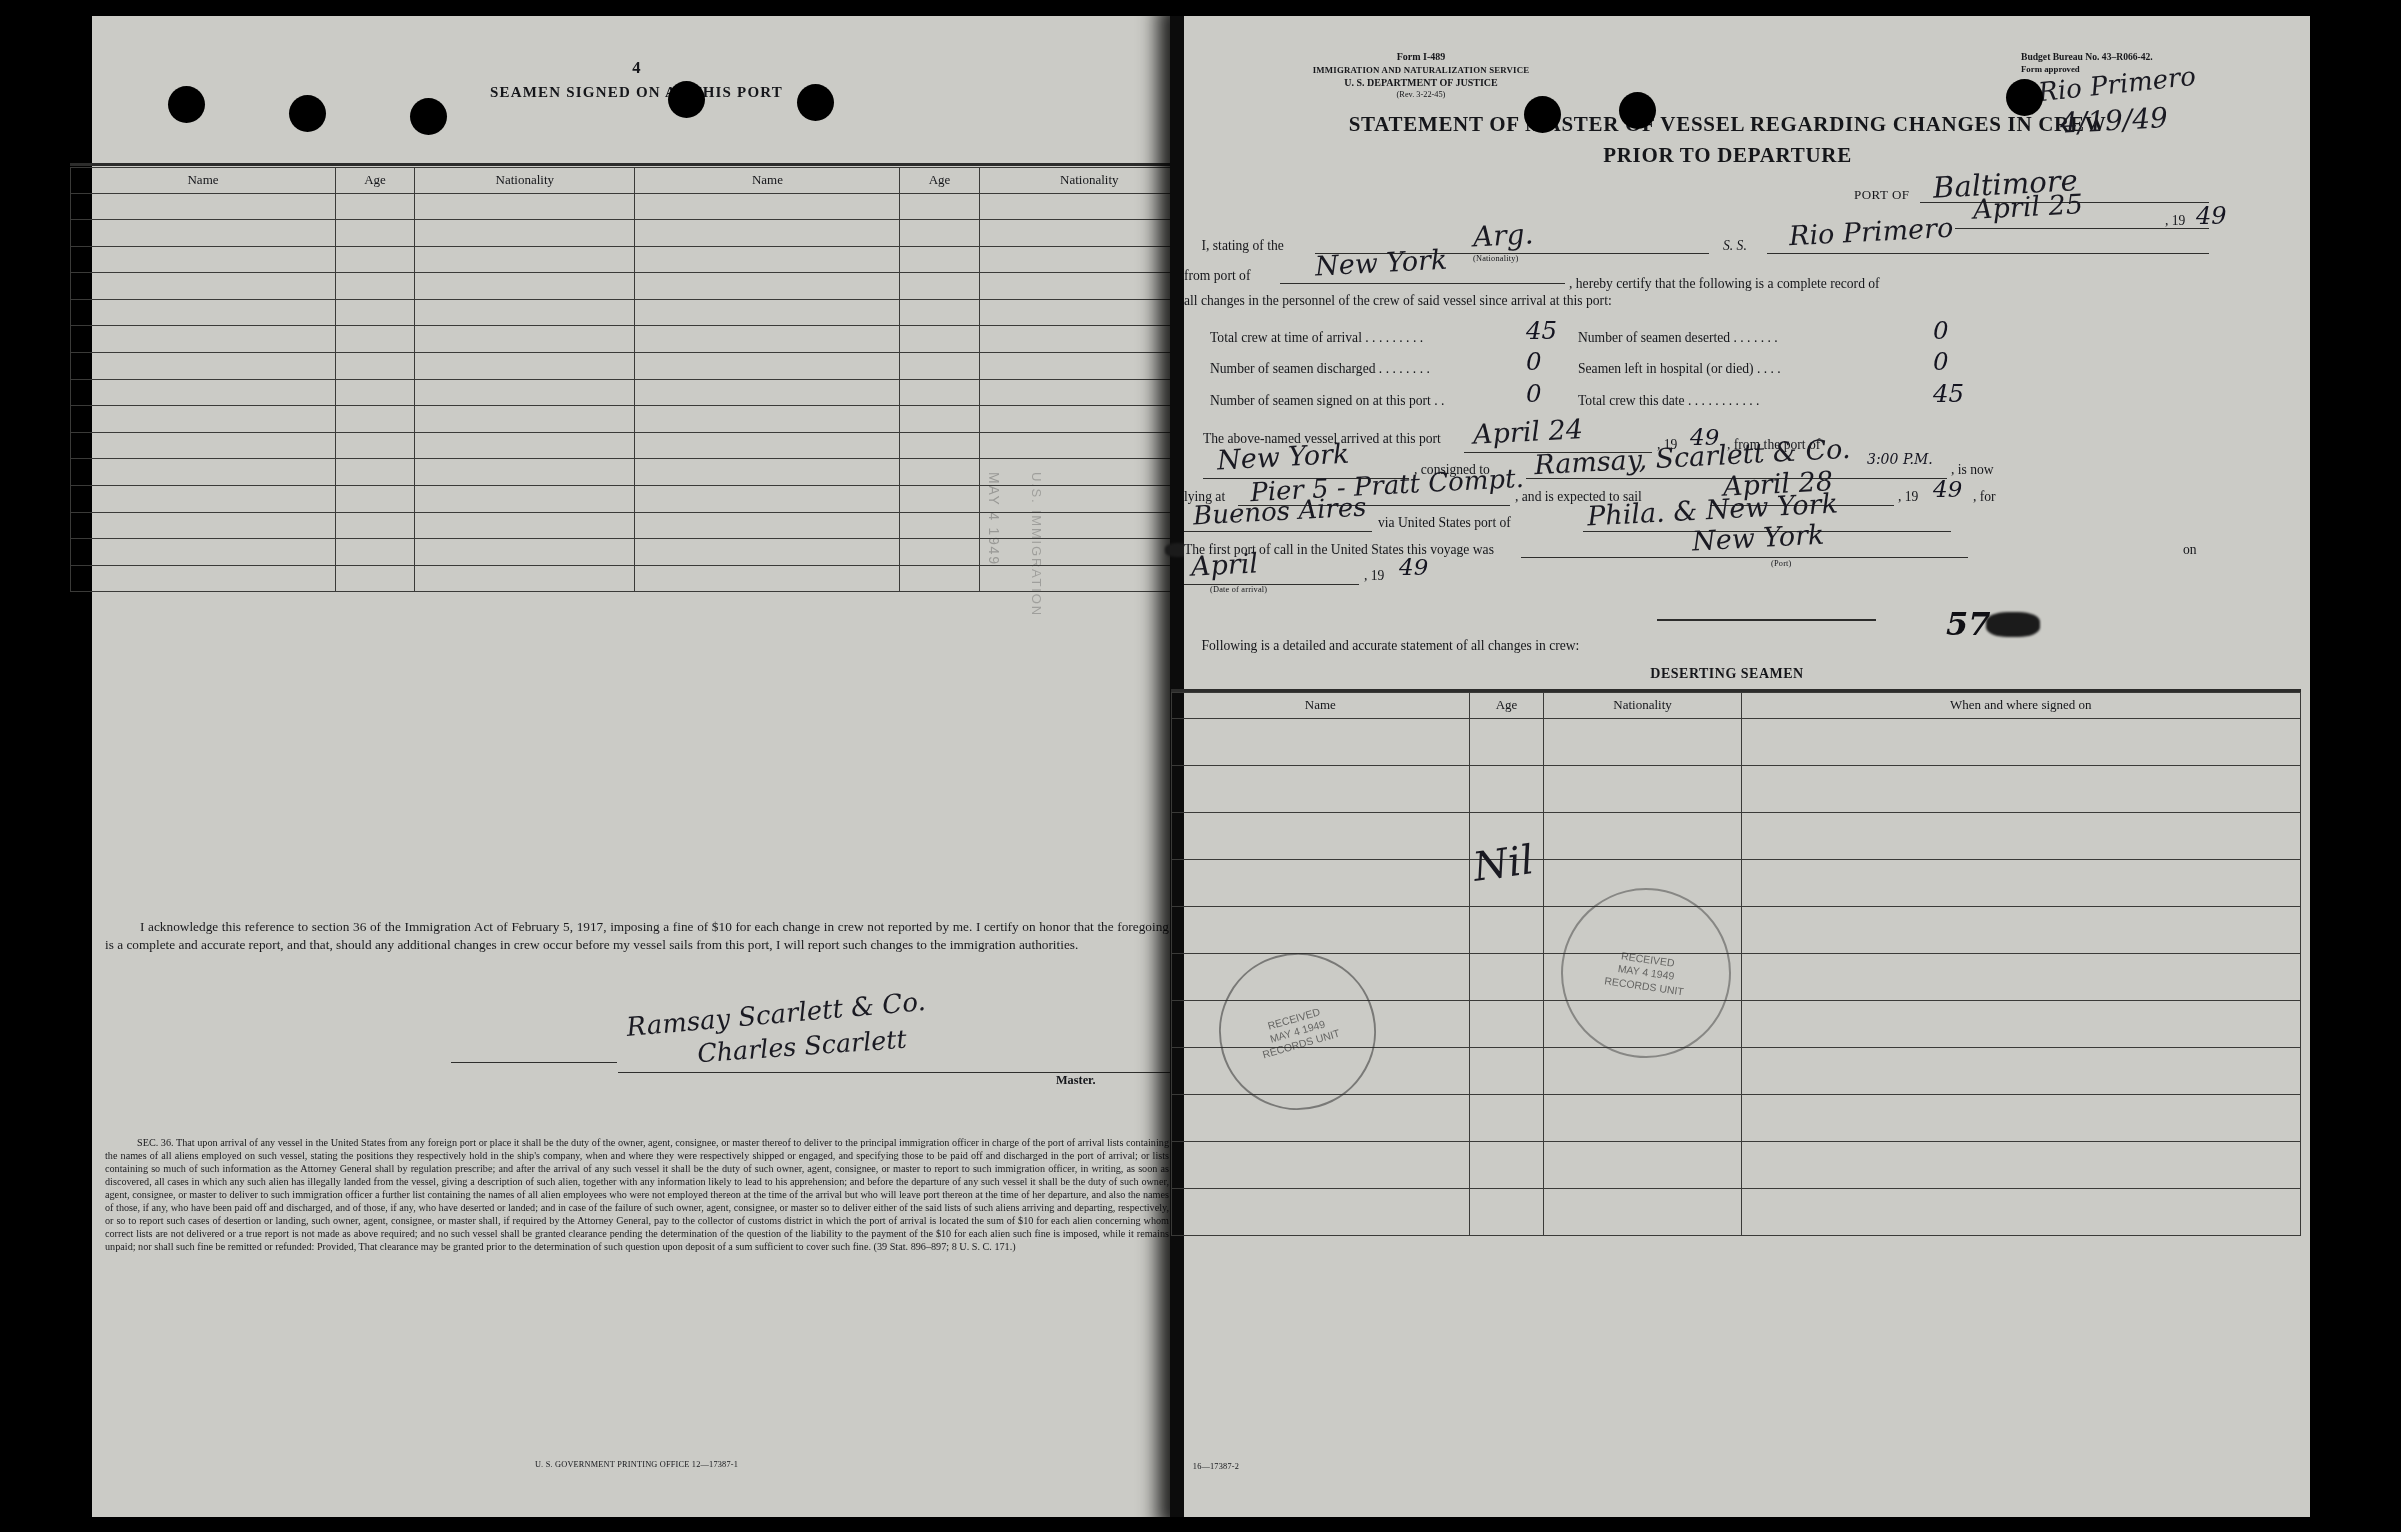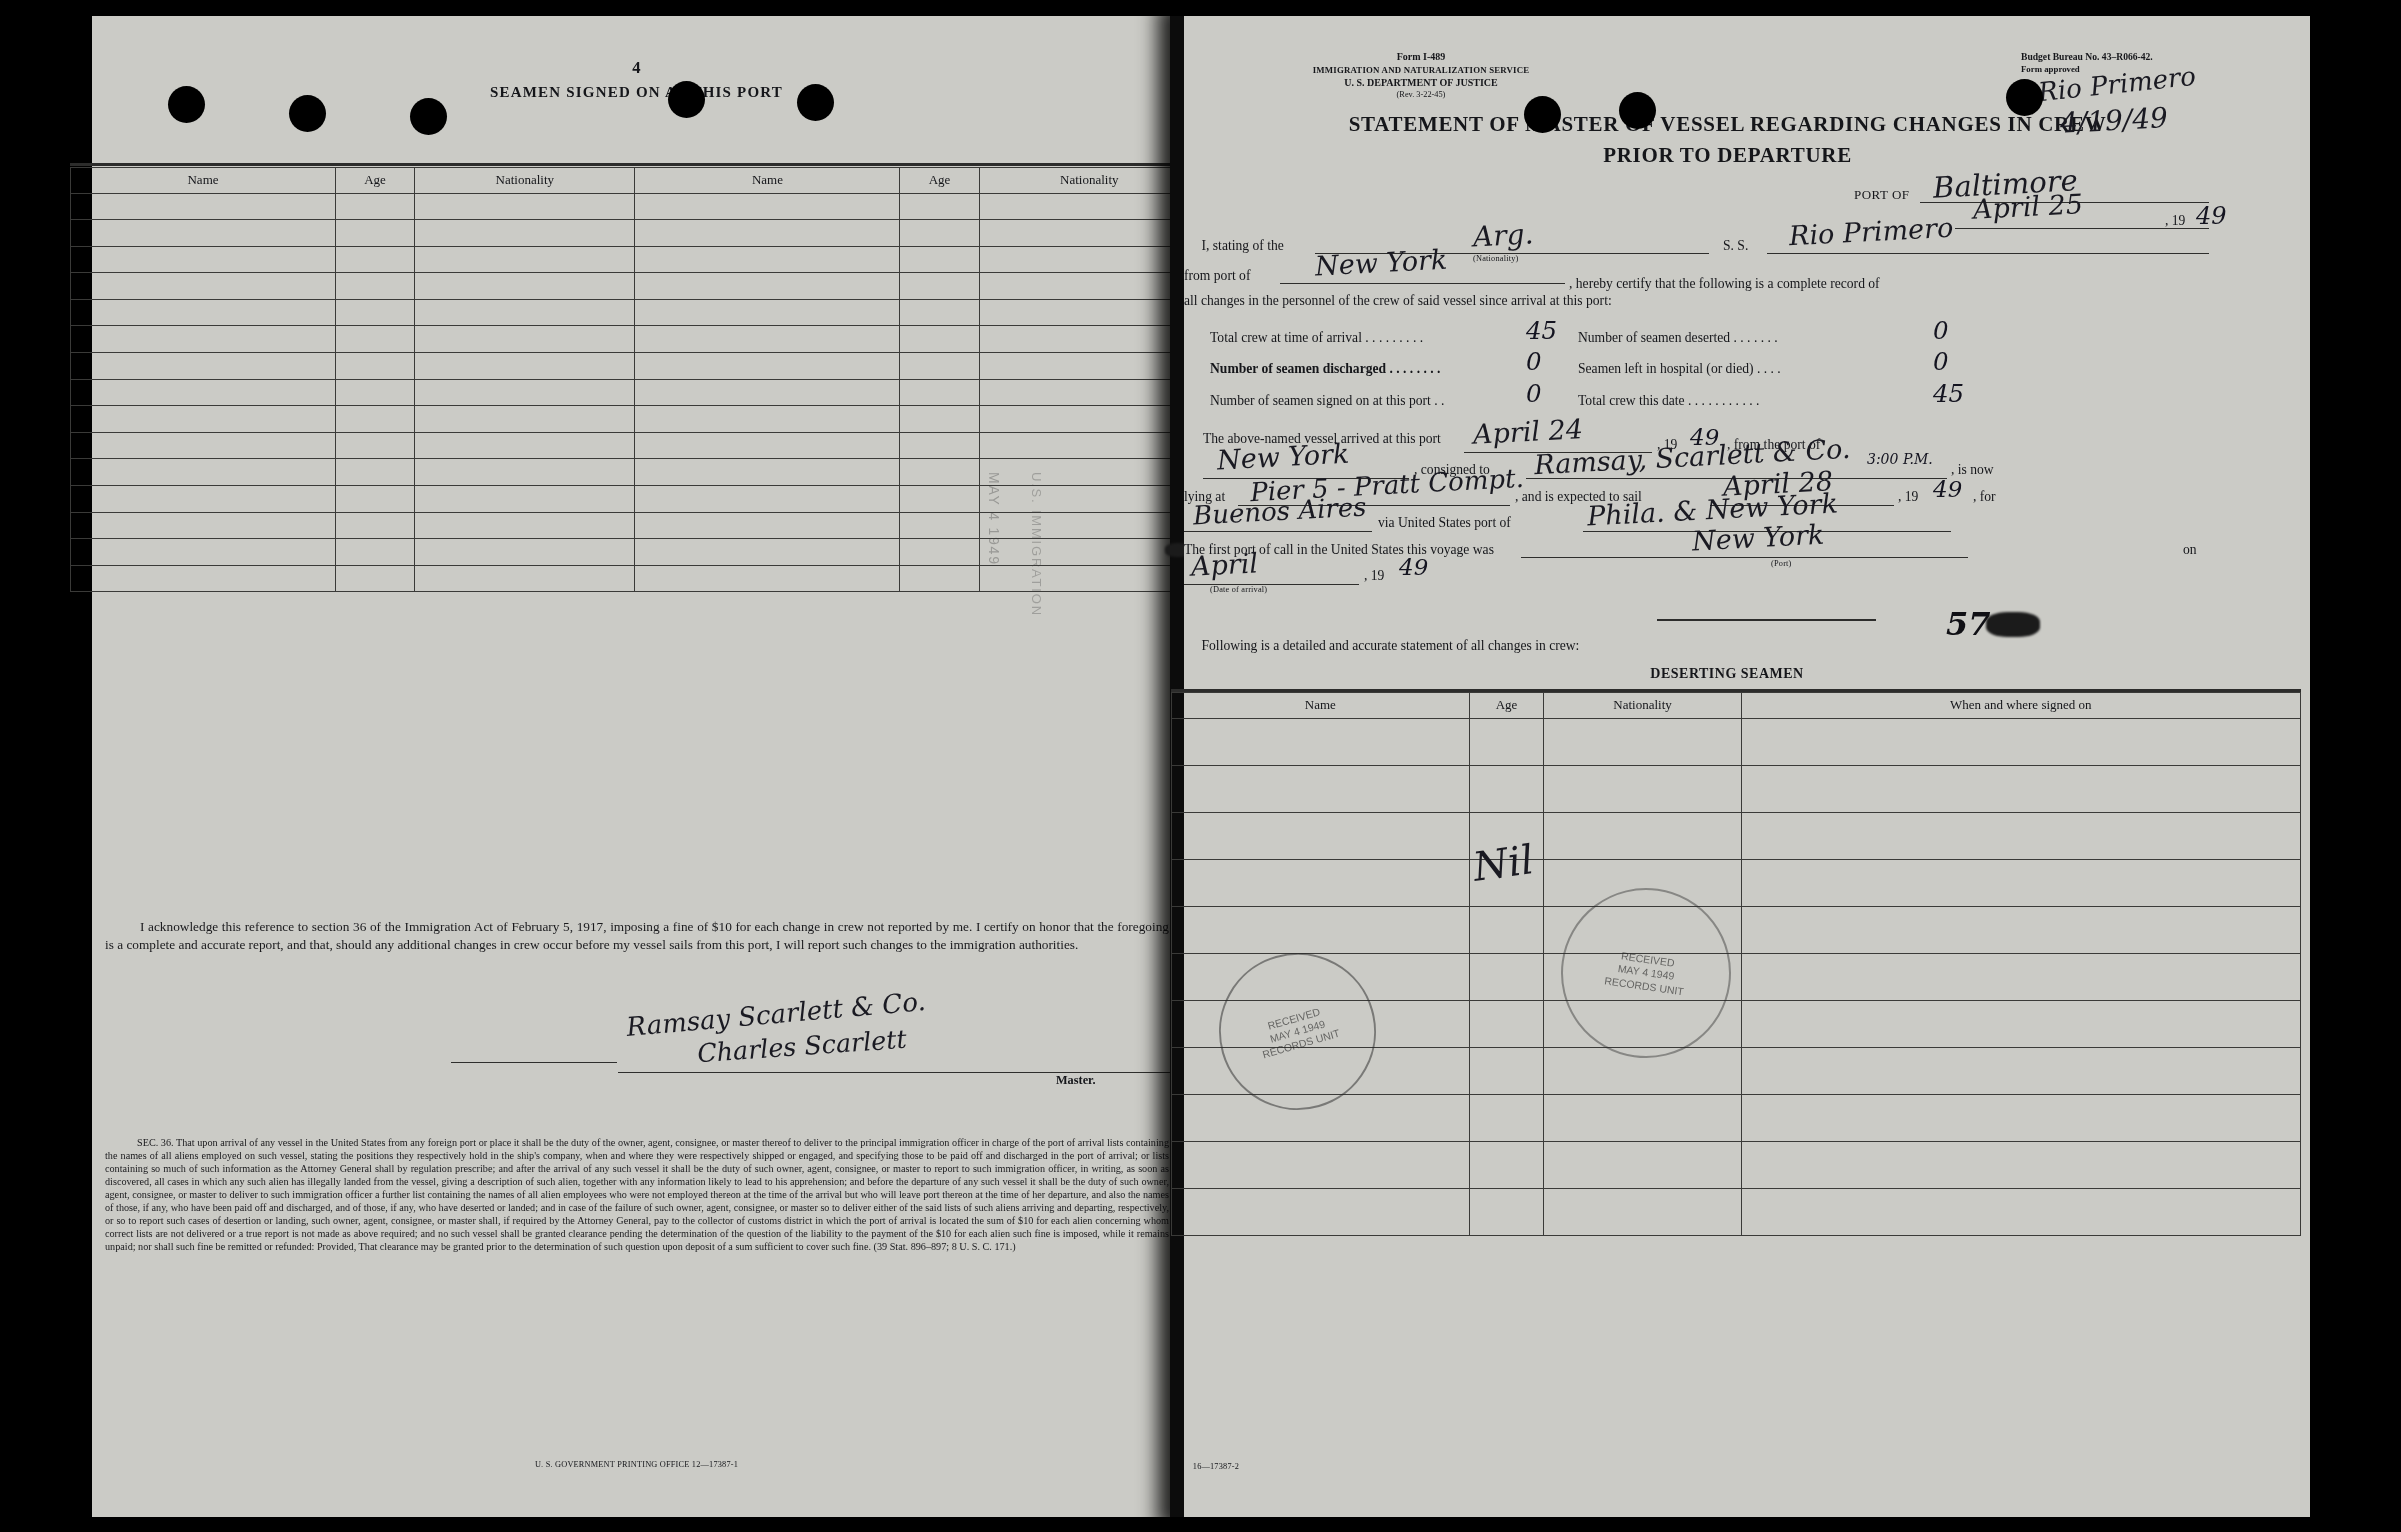--- a/index.html
+++ b/index.html
@@ -240,36 +240,36 @@
 
     <div class="line" style="left:771px;top:212px;width:254px;"></div>
     <div class="hw" style="left:789px;top:175px;font-size:27px;">April 25</div>
     <div class="formtext" style="left:981px;top:197px;">, 19</div>
     <div class="hw2" style="left:1012px;top:186px;font-size:24px;">49</div>
 
     <div class="formtext" style="left:17.5px;top:222px;">I, stating of the</div>
     <div class="line" style="left:131px;top:237px;width:394px;"></div>
     <div class="hw" style="left:289px;top:203px;font-size:28px;">Arg.</div>
     <div class="txt tiny" style="left:289px;top:238px;">(Nationality)</div>
-    <div class="formtext" style="left:539px;top:222px;">S. S.</div>
+    <div class="formtext" style="left:539px;top:222px;font-style:italic;">S. S.</div>
     <div class="line" style="left:583px;top:237px;width:442px;"></div>
     <div class="hw" style="left:605px;top:200px;font-size:27px;">Rio Primero</div>
 
     <div class="formtext" style="left:0px;top:252px;">from port of</div>
     <div class="line" style="left:96px;top:267px;width:285px;"></div>
     <div class="hw" style="left:131px;top:231px;font-size:27px;">New York</div>
     <div class="formtext" style="left:385px;top:260px;">, hereby certify that the following is a complete record of</div>
     <div class="formtext" style="left:0px;top:277px;">all changes in the personnel of the crew of said vessel since arrival at this port:</div>
 
     <div class="formtext" style="left:26px;top:314px;">Total crew at time of arrival . . . . . . . . .</div>
     <div class="hw2" style="left:342px;top:300px;font-size:24.5px;">45</div>
     <div class="formtext" style="left:394px;top:314px;">Number of seamen deserted . . . . . . .</div>
     <div class="hw2" style="left:749px;top:300px;font-size:24.5px;">0</div>
 
-    <div class="formtext" style="left:26px;top:345px;font-weight:bold;">Number of seamen discharged . . . . . . . .</div>
+    <div class="formtext" style="left:26px;top:345px;">Number of seamen discharged . . . . . . . .</div>
     <div class="hw2" style="left:342px;top:331px;font-size:24.5px;">0</div>
     <div class="formtext" style="left:394px;top:345px;">Seamen left in hospital (or died) . . . .</div>
     <div class="hw2" style="left:749px;top:331px;font-size:24.5px;">0</div>
 
     <div class="formtext" style="left:26px;top:377px;">Number of seamen signed on at this port . .</div>
     <div class="hw2" style="left:342px;top:363px;font-size:24.5px;">0</div>
     <div class="formtext" style="left:394px;top:377px;">Total crew this date . . . . . . . . . . .</div>
     <div class="hw2" style="left:749px;top:363px;font-size:24.5px;">45</div>
 
     <div class="formtext" style="left:19px;top:415px;">The above-named vessel arrived at this port</div>

